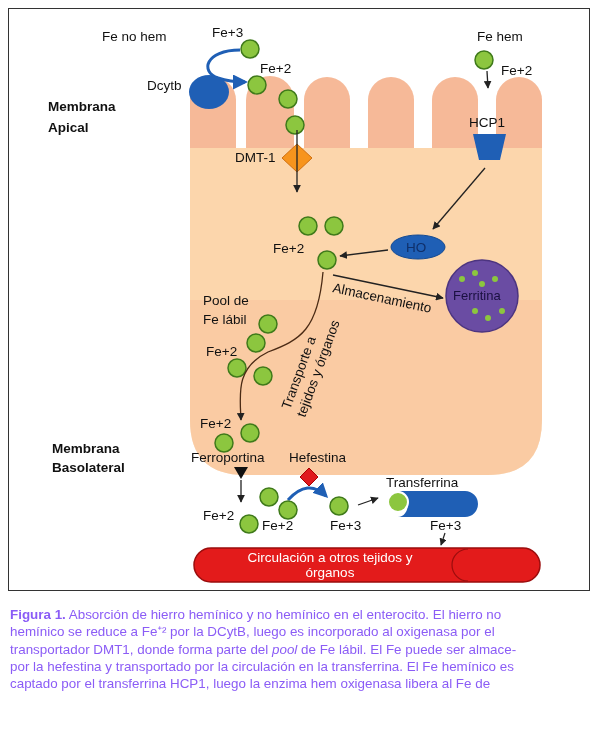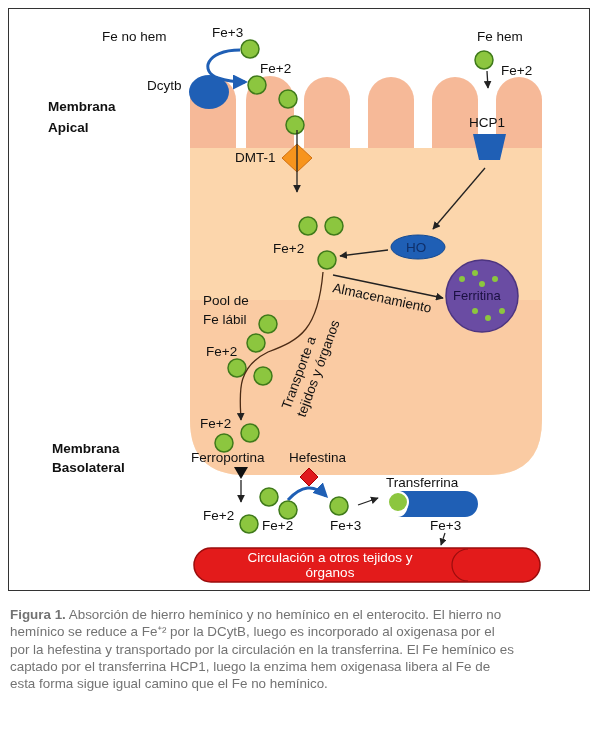--- a/index.html
+++ b/index.html
@@ -1,21 +1,21 @@
 <!DOCTYPE html>
 <html><head>
 <meta charset="utf-8">
 <style>
   html, body { margin:0; padding:0; background:#ffffff; }
   body { width:600px; height:743px; position:relative; overflow:hidden; font-family:"Liberation Sans", sans-serif; }
   .frame { position:absolute; left:8px; top:8px; width:582px; height:583px; border:1.5px solid #333; box-sizing:border-box; background:#fff; }
   svg { position:absolute; left:0; top:0; }
   .lbl { font-family:"Liberation Sans", sans-serif; font-size:13.5px; fill:#111; }
   .lblb { font-family:"Liberation Sans", sans-serif; font-size:13.5px; font-weight:bold; fill:#111; }
-  .caption { position:absolute; left:10px; top:606px; width:580px; font-family:"Liberation Sans", sans-serif; font-size:13.4px; line-height:17.3px; color:#737373; }
+  .caption { position:absolute; left:10px; top:606px; width:580px; font-family:"Liberation Sans", sans-serif; font-size:13.4px; line-height:17.3px; color:#8b5cf6; }
   .caption b { font-weight:bold; }
   .caption span.line { display:block; white-space:nowrap; }
 </style>
 </head>
 <body>
 
 <div class="frame"></div>
 
 <svg width="600" height="600" viewBox="0 0 600 600">
   <defs>
@@ -148,16 +148,16 @@
 
   <rect x="194" y="548" width="346" height="34" rx="17" fill="#e31b1b" stroke="#9b0d0d" stroke-width="1.5"></rect>
   <path d="M468,549 a16,16 0 0 0 0,32" fill="none" stroke="#9b0d0d" stroke-width="1.2"></path>
   <text class="lbl" x="330" y="562" text-anchor="middle" style="fill:#fff">Circulación a otros tejidos y</text>
   <text class="lbl" x="330" y="577" text-anchor="middle" style="fill:#fff">órganos</text>
 </svg>
 
 <div class="caption">
   <span class="line"><b>Figura 1.</b><span> Absorción de hierro hemínico y no hemínico en el enterocito. El hierro no</span></span>
   <span class="line">hemínico se reduce a Fe⁺² por la DCytB, luego es incorporado al oxigenasa por el</span>
+  <span class="line"><span>transportador DMT1, donde forma parte del </span><i>pool</i><span> de Fe lábil. El Fe puede ser almace-</span></span>
   <span class="line">por la hefestina y transportado por la circulación en la transferrina. El Fe hemínico es</span>
   <span class="line">captado por el transferrina HCP1, luego la enzima hem oxigenasa libera al Fe de</span>
-  <span class="line">esta forma sigue igual camino que el Fe no hemínico.</span>
 </div>
 
 </body></html>

